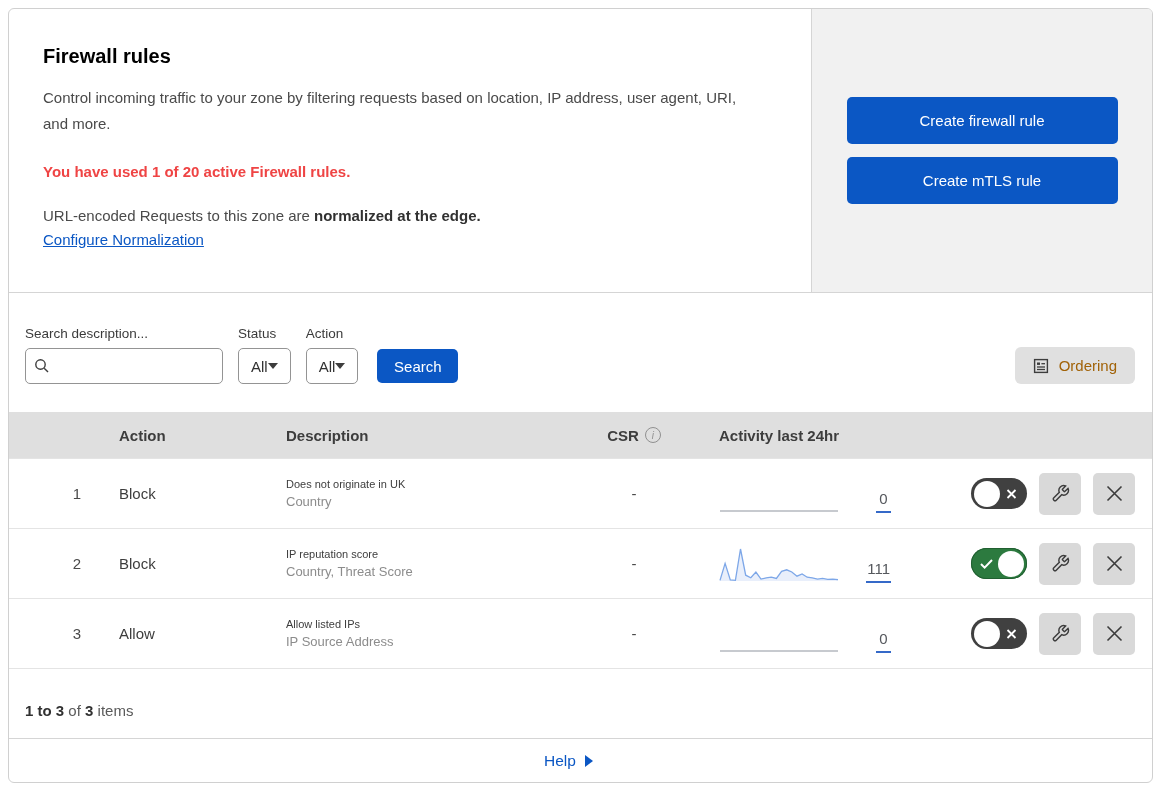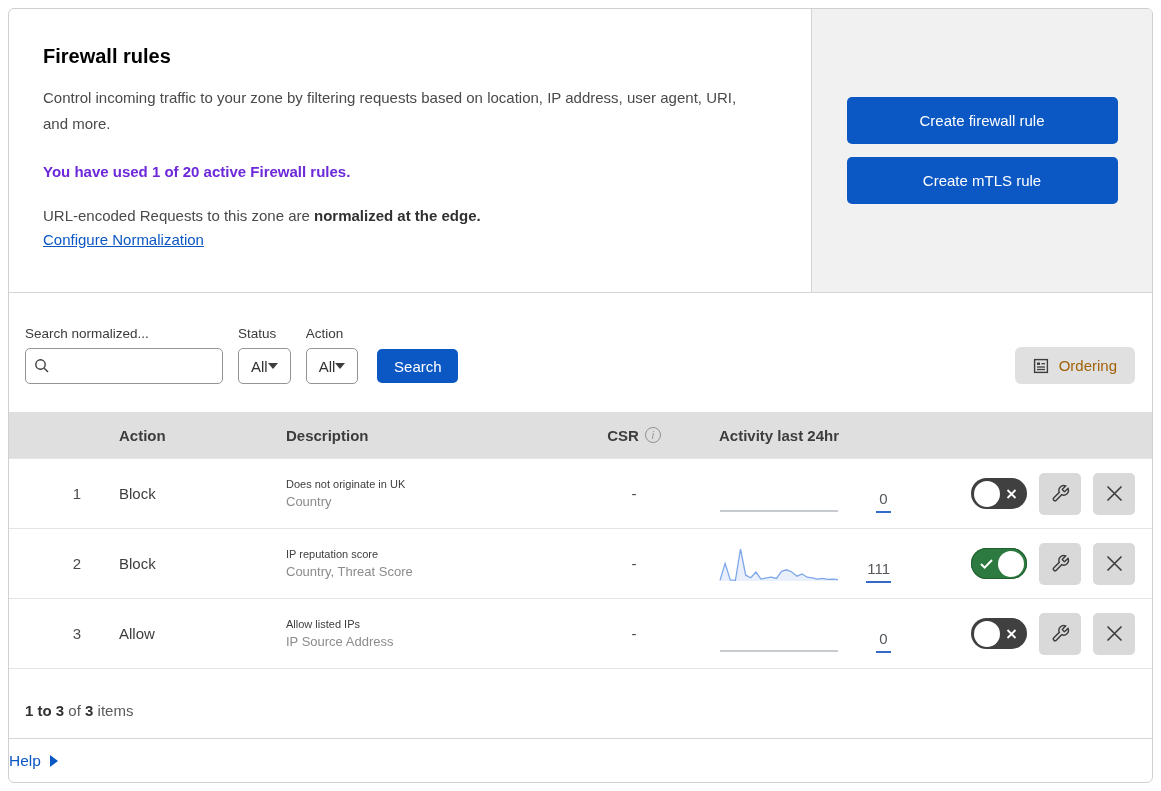--- a/index.html
+++ b/index.html
@@ -19,21 +19,21 @@
     display: flex;
     flex-direction: column;
     overflow: hidden;
   }
 
   
   .top-section { display: flex; height: 284px; border-bottom: 1px solid #d5d5d5; flex: none; }
   .top-left { flex: 1 1 auto; padding: 36px 40px 0 34px; }
   .page-title { font-size: 20px; font-weight: 600; color: #000000; margin-bottom: 17px; }
   .page-desc { font-size: 15px; color: #4a4a4a; line-height: 1.72; max-width: 720px; margin-bottom: 26px; }
-  .usage { font-size: 15px; font-weight: 700; color: #6d28d9; margin-bottom: 27px; }
+  .usage { font-size: 15px; font-weight: 700; color: #ef4444; margin-bottom: 27px; }
   .norm { font-size: 15px; color: #4a4a4a; margin-bottom: 7px; }
   .norm strong { color: #313131; }
   .link {
     font-size: 15px; color: var(--accent, #0b57c4);
     text-decoration: underline; cursor: pointer; display: inline-block;
   }
   .top-right {
     flex: none; width: 341px;
     background: var(--panel_bg, #f1f1f1);
     border-left: 1px solid #d5d5d5;
@@ -152,21 +152,21 @@
     padding: 0 16px;
     display: flex; align-items: flex-end;
     font-size: 15px; color: #5a5a5a;
     padding-bottom: 19px;
   }
   .table-footer b { color: #313131; }
   .table-footer .sep { white-space: pre; }
   .help-row {
     flex: none; height: 44px;
     border-top: 1px solid #d5d5d5;
-    display: flex; align-items: center; justify-content: flex-start;
+    display: flex; align-items: center; justify-content: center;
     padding-right: 24px;
   }
   .help-link {
     display: flex; align-items: center; gap: 9px;
     font-size: 15.5px; color: var(--accent, #0b57c4);
     text-decoration: none; cursor: pointer;
   }
   .help-arrow {
     width: 0; height: 0;
     border-top: 6px solid transparent; border-bottom: 6px solid transparent;
@@ -189,21 +189,21 @@
     </div>
     <div class="top-right">
       <button class="btn-primary">Create firewall rule</button>
       <button class="btn-primary">Create mTLS rule</button>
     </div>
   </div>
 
   <div class="filter-bar">
     <div class="filter-left">
       <div class="field">
-        <label>Search normalized...</label>
+        <label>Search description...</label>
         <div class="search-box">
           <svg width="16" height="16" viewBox="0 0 16 16">
             <circle cx="6.5" cy="6.5" r="4.7" fill="none" stroke="#3d3d3d" stroke-width="1.4"></circle>
             <line x1="10.2" y1="10.2" x2="14" y2="14" stroke="#3d3d3d" stroke-width="1.4"></line>
           </svg>
           <input value="" style="">
         </div>
       </div>
       <div class="field">
         <label>Status</label>

